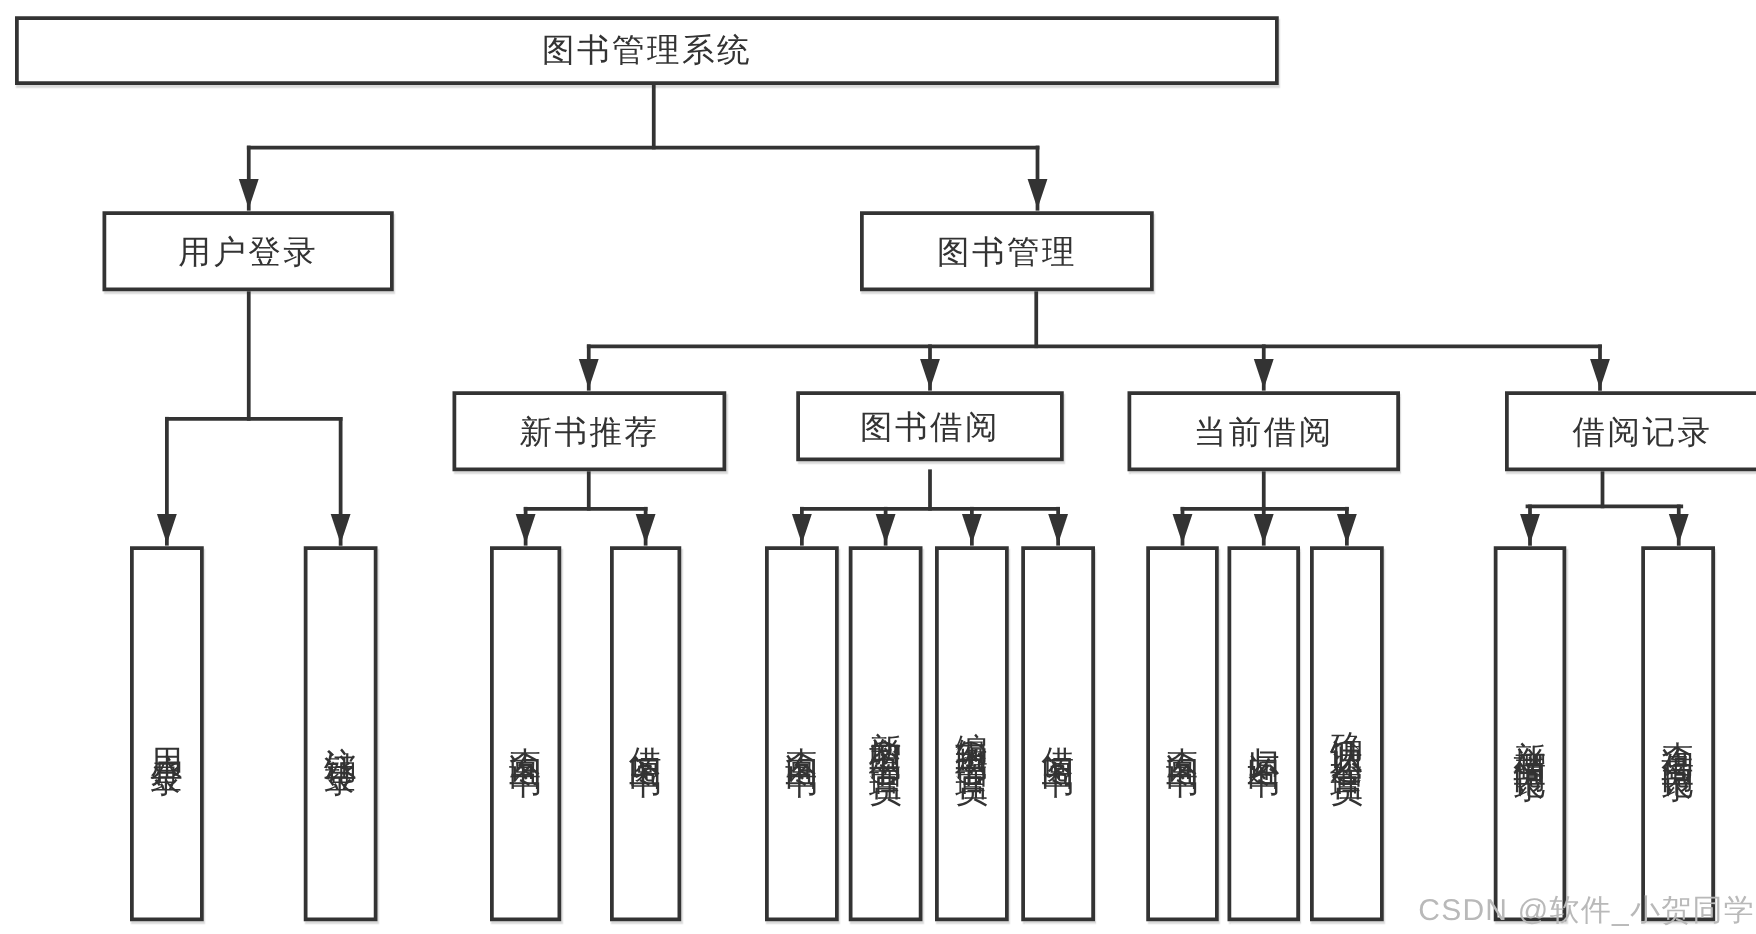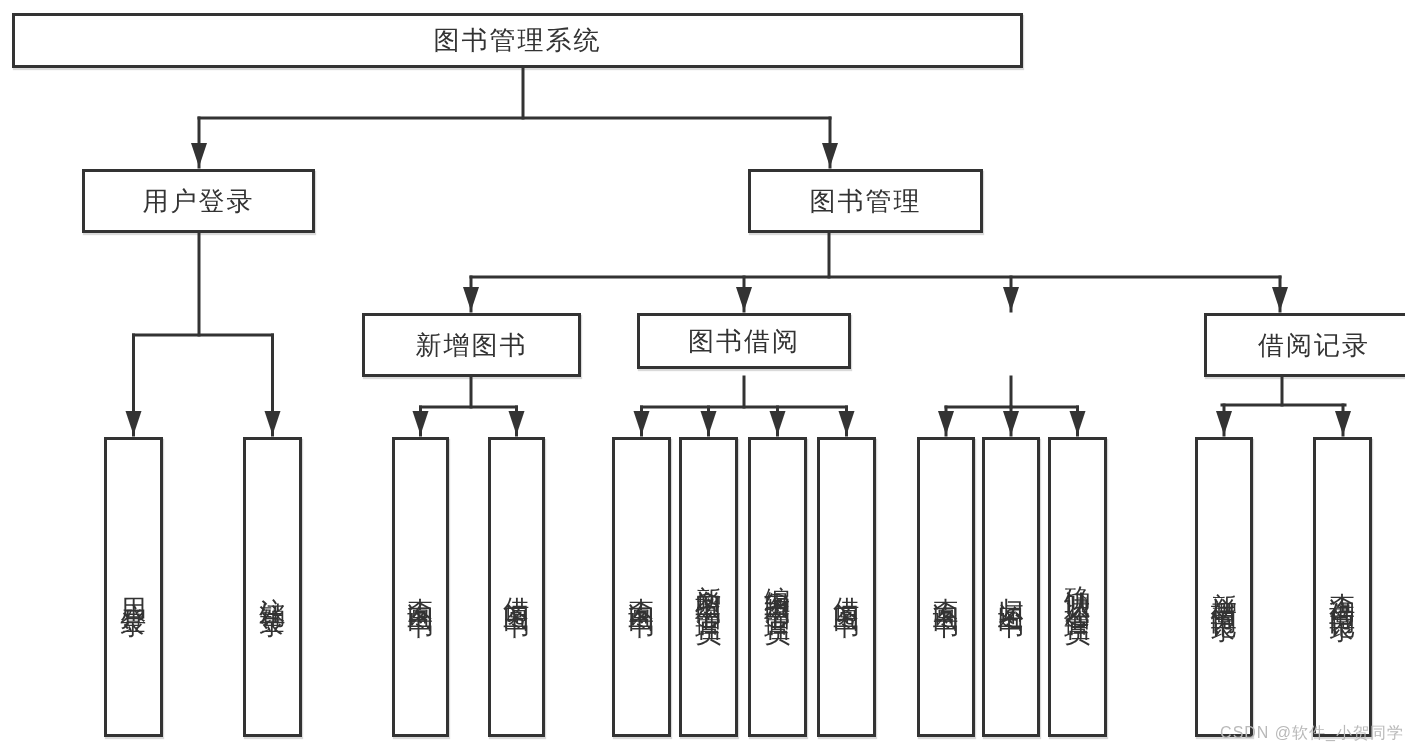--- a/index.html
+++ b/index.html
@@ -16,21 +16,21 @@
     color:#333333; box-shadow:1px 2px 1px rgba(51,51,51,0.18);
   }
   .hbox { font-size:26px; letter-spacing:2px; white-space:nowrap; }
   .leaf { font-size:26px; }
   .leaf .vtext {
     writing-mode:vertical-rl; text-orientation:mixed;
     letter-spacing:5px; line-height:1.1;
   }
   .watermark {
     position:absolute; right:12px; bottom:3px; z-index:5;
-    color:#b9b9b9; font-size:16px; letter-spacing:1px; white-space:nowrap;
+    color:#b9b9b9; font-size:24px; letter-spacing:1px; white-space:nowrap;
   }
 </style>
 </head>
 <body>
 
 <div class="canvas">
 
   <svg class="connectors" width="1405" height="747" viewBox="0 0 1405 747">
     <defs>
       <marker id="arr" markerUnits="userSpaceOnUse" markerWidth="26" markerHeight="18" refX="24" refY="9" orient="auto">
@@ -79,29 +79,32 @@
     <path d="M1343,405 V435" marker-end="url(#arr)"></path>
   </svg>
 
   <div class="box hbox" style="left:12px;top:13px;width:1011px;height:55px">
     <span>图书管理系统</span>
   </div>
 
   <div class="box hbox" style="left:82px;top:169px;width:233px;height:64px">
     <span>用户登录</span>
   </div>
-  <div class="box hbox" style="left:748px;top:169px;width:235px;height:64px">
+  <div class="box hbox" style="left:688px;top:169px;width:235px;height:64px">
     <span>图书管理</span>
   </div>
 
   <div class="box hbox" style="left:362px;top:313px;width:219px;height:64px">
-    <span>新增图书</span>
+    <span>新书推荐</span>
   </div>
   <div class="box hbox" style="left:637px;top:313px;width:214px;height:56px">
     <span>图书借阅</span>
+  </div>
+  <div class="box hbox" style="left:902px;top:313px;width:218px;height:64px">
+    <span>当前借阅</span>
   </div>
   <div class="box hbox" style="left:1204px;top:313px;width:220px;height:64px">
     <span>借阅记录</span>
   </div>
 
   <div class="box leaf" style="left:104px;top:437px;width:59px;height:300px">
     <span class="vtext">用户登录</span>
   </div>
   <div class="box leaf" style="left:243px;top:437px;width:59px;height:300px">
     <span class="vtext">注销登录</span>

